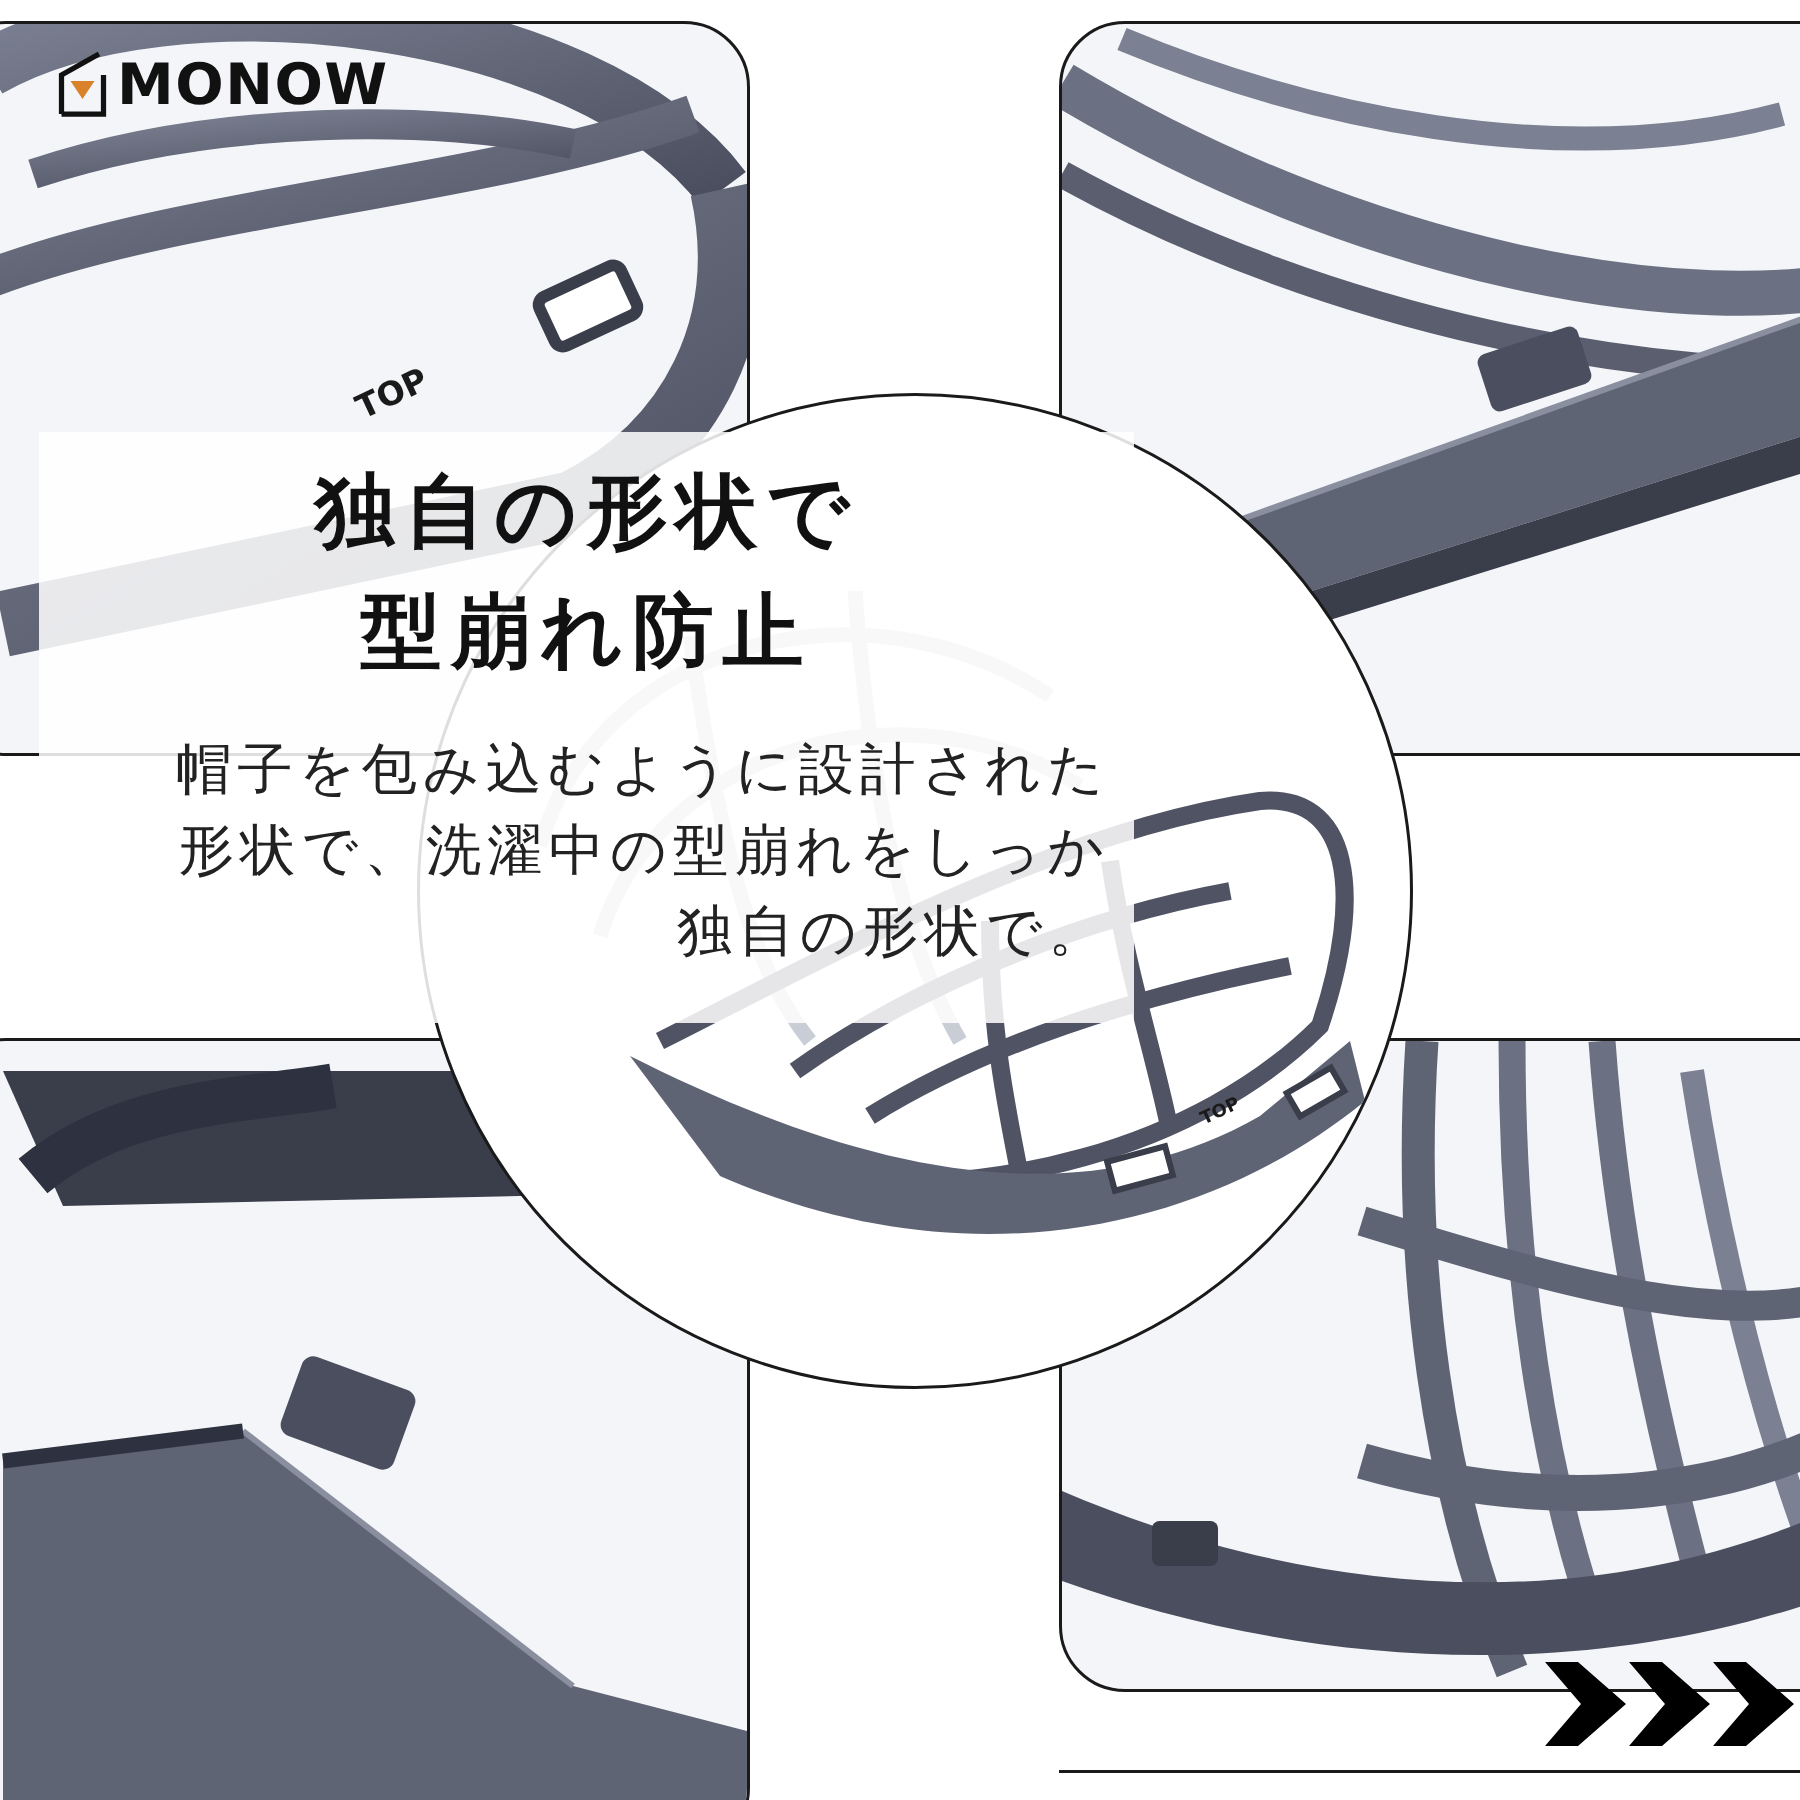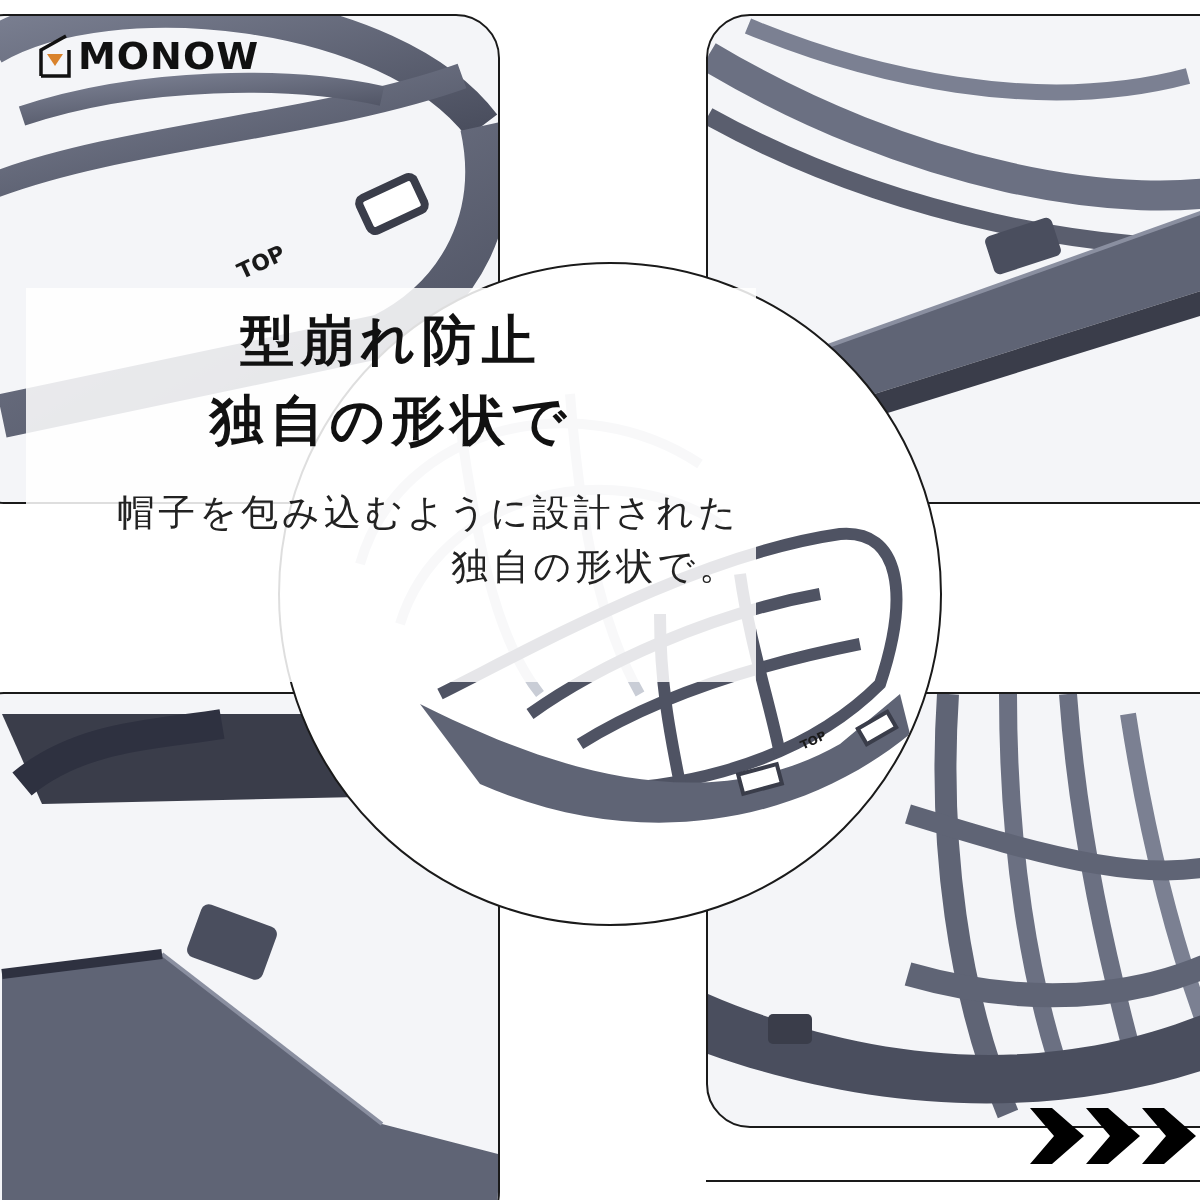--- a/index.html
+++ b/index.html
@@ -97,26 +97,27 @@
     <path d="M140,440 C260,500 420,560 560,480 L620,430 L630,470 C520,560 360,590 200,520 Z" fill="#5f6475"></path>
     <rect x="460" y="505" width="40" height="20" fill="#ffffff" stroke="#3a3d4a" stroke-width="4" transform="rotate(-15 480 515)"></rect>
     <rect x="580" y="455" width="34" height="18" fill="#ffffff" stroke="#3a3d4a" stroke-width="4" transform="rotate(-30 597 464)"></rect>
     <text x="520" y="482" font-family="DejaVu Sans, sans-serif" font-size="12" font-weight="bold" fill="#1a1a1a" transform="rotate(-25 530 478)">TOP</text>
   </svg>
 </div>
 
 <div class="overlay"></div>
 
 <div class="headline">
+  <div>独自の形状で</div>
   <div>型崩れ防止</div>
-  <div>独自の形状で</div>
 </div>
 
 <div class="body-text">
   <div>帽子を包み込むように設計された</div>
+  <div>形状で、洗濯中の型崩れをしっか</div>
   <div>独自の形状で。</div>
 </div>
 
 <div class="logo">
   <div class="logo-icon">
     <svg width="34" height="44" viewBox="0 0 34 44">
       <path d="M3,42 L3,16 L28,2" stroke="#111" stroke-width="3.5" fill="none"></path>
       <path d="M3,42 L31,42 L31,16" stroke="#111" stroke-width="3.5" fill="none"></path>
       <path d="M9,20 L25,20 L17,32 Z" fill="#d9822b"></path>
     </svg>

